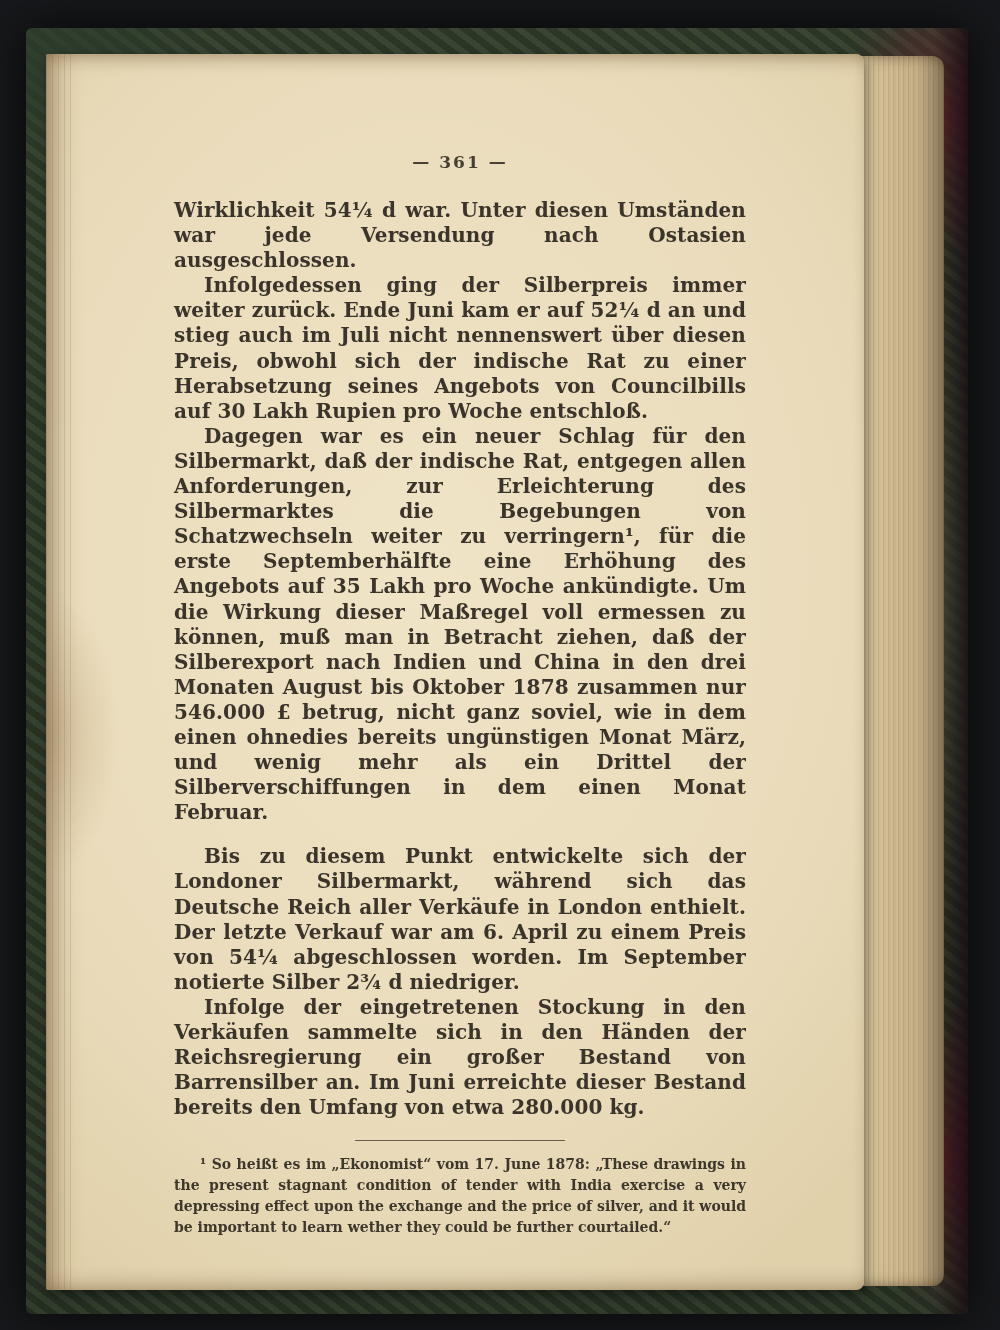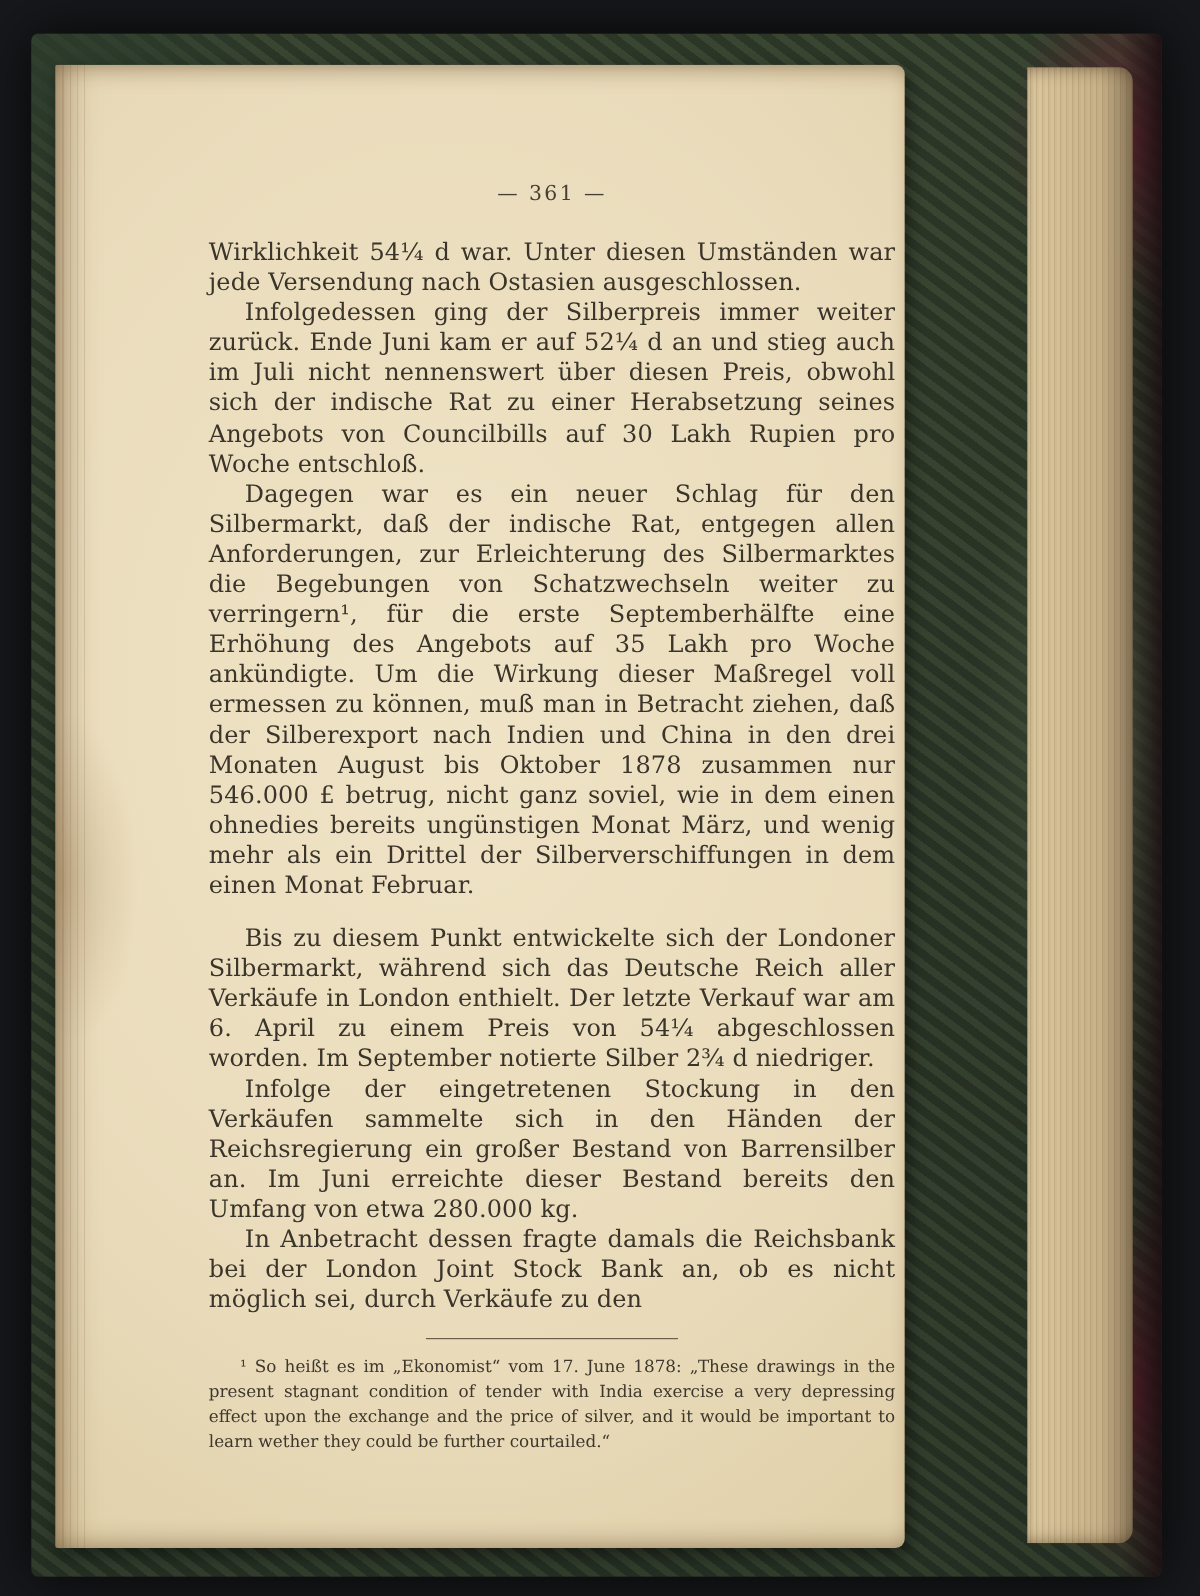--- a/index.html
+++ b/index.html
@@ -35,30 +35,31 @@
     position: absolute; left: 856px; top: 56px; width: 88px; height: 1230px;
     border-radius: 0 12px 12px 0;
     background:
       linear-gradient(90deg, rgba(0,0,0,0) 0, rgba(120,90,50,.22) 70%, rgba(58,40,24,.5) 100%),
       repeating-linear-gradient(90deg, #dccaa3 0 2px, #c9b489 2px 3px, #d7c39b 3px 5px);
     box-shadow: inset 0 8px 14px -8px rgba(60,40,20,.6), inset 0 -8px 14px -8px rgba(60,40,20,.6);
   }
 
   
   .page {
-    position: absolute; left: 46px; top: 54px; width: 708px; height: 1236px;
+    position: absolute; left: 46px; top: 54px; width: 818px; height: 1236px;
     border-radius: 2px 8px 8px 2px;
     background:
       radial-gradient(ellipse 90px 200px at 1% 55%, rgba(150,115,70,.28), rgba(150,115,70,0) 70%),
       radial-gradient(ellipse 620px 820px at 46% 42%, #f0e4c7, #e9dbba 70%, #e1d1ab 100%);
     box-shadow:
       inset 20px 0 28px -14px rgba(92,62,30,.55),
       inset 0 12px 20px -12px rgba(92,62,30,.5),
       inset 0 -14px 22px -14px rgba(92,62,30,.45),
       3px 5px 12px rgba(0,0,0,.4);
+    font-weight: bold;
   }
   .gutter-lines {
     position: absolute; left: 0; top: 0; width: 26px; height: 100%;
     background: repeating-linear-gradient(90deg,
       rgba(120,90,50,.18) 0 1px, rgba(0,0,0,0) 1px 6px);
     border-radius: 2px 0 0 2px;
   }
 
   
   .text-block {
@@ -115,21 +116,20 @@
     <div class="text-block">
 
       <div class="page-number">— 361 —</div>
 
       <div class="body-copy">
         <p class="no-indent">Wirklichkeit 54¼ d war. Unter diesen Umständen war jede Versendung nach Ostasien ausgeschlossen.</p>
         <p>Infolgedessen ging der Silberpreis immer weiter zurück. Ende Juni kam er auf 52¼ d an und stieg auch im Juli nicht nennenswert über diesen Preis, obwohl sich der indische Rat zu einer Herabsetzung seines Angebots von Councilbills auf 30 Lakh Rupien pro Woche entschloß.</p>
         <p>Dagegen war es ein neuer Schlag für den Silbermarkt, daß der indische Rat, entgegen allen Anforderungen, zur Erleichterung des Silbermarktes die Begebungen von Schatzwechseln weiter zu verringern¹, für die erste Septemberhälfte eine Erhöhung des Angebots auf 35 Lakh pro Woche ankündigte. Um die Wirkung dieser Maßregel voll ermessen zu können, muß man in Betracht ziehen, daß der Silberexport nach Indien und China in den drei Monaten August bis Oktober 1878 zusammen nur 546.000 £ betrug, nicht ganz soviel, wie in dem einen ohnedies bereits ungünstigen Monat März, und wenig mehr als ein Drittel der Silberverschiffungen in dem einen Monat Februar.</p>
         <p class="section-gap">Bis zu diesem Punkt entwickelte sich der Londoner Silbermarkt, während sich das Deutsche Reich aller Verkäufe in London enthielt. Der letzte Verkauf war am 6. April zu einem Preis von 54¼ abgeschlossen worden. Im September notierte Silber 2¾ d niedriger.</p>
         <p>Infolge der eingetretenen Stockung in den Verkäufen sammelte sich in den Händen der Reichsregierung ein großer Bestand von Barrensilber an. Im Juni erreichte dieser Bestand bereits den Umfang von etwa 280.000 kg.</p>
-        <p>In Anbetracht dessen fragte damals die Reichsbank bei der London Joint Stock Bank an, ob es nicht möglich sei, durch Verkäufe zu den</p>
       </div>
 
       <hr class="footnote-rule">
 
       <p class="footnote">¹ So heißt es im „Ekonomist“ vom 17. June 1878: „These drawings in the present stagnant condition of tender with India exercise a very depressing effect upon the exchange and the price of silver, and it would be important to learn wether they could be further courtailed.“</p>
 
     </div>
   </div>
 
 </div>

